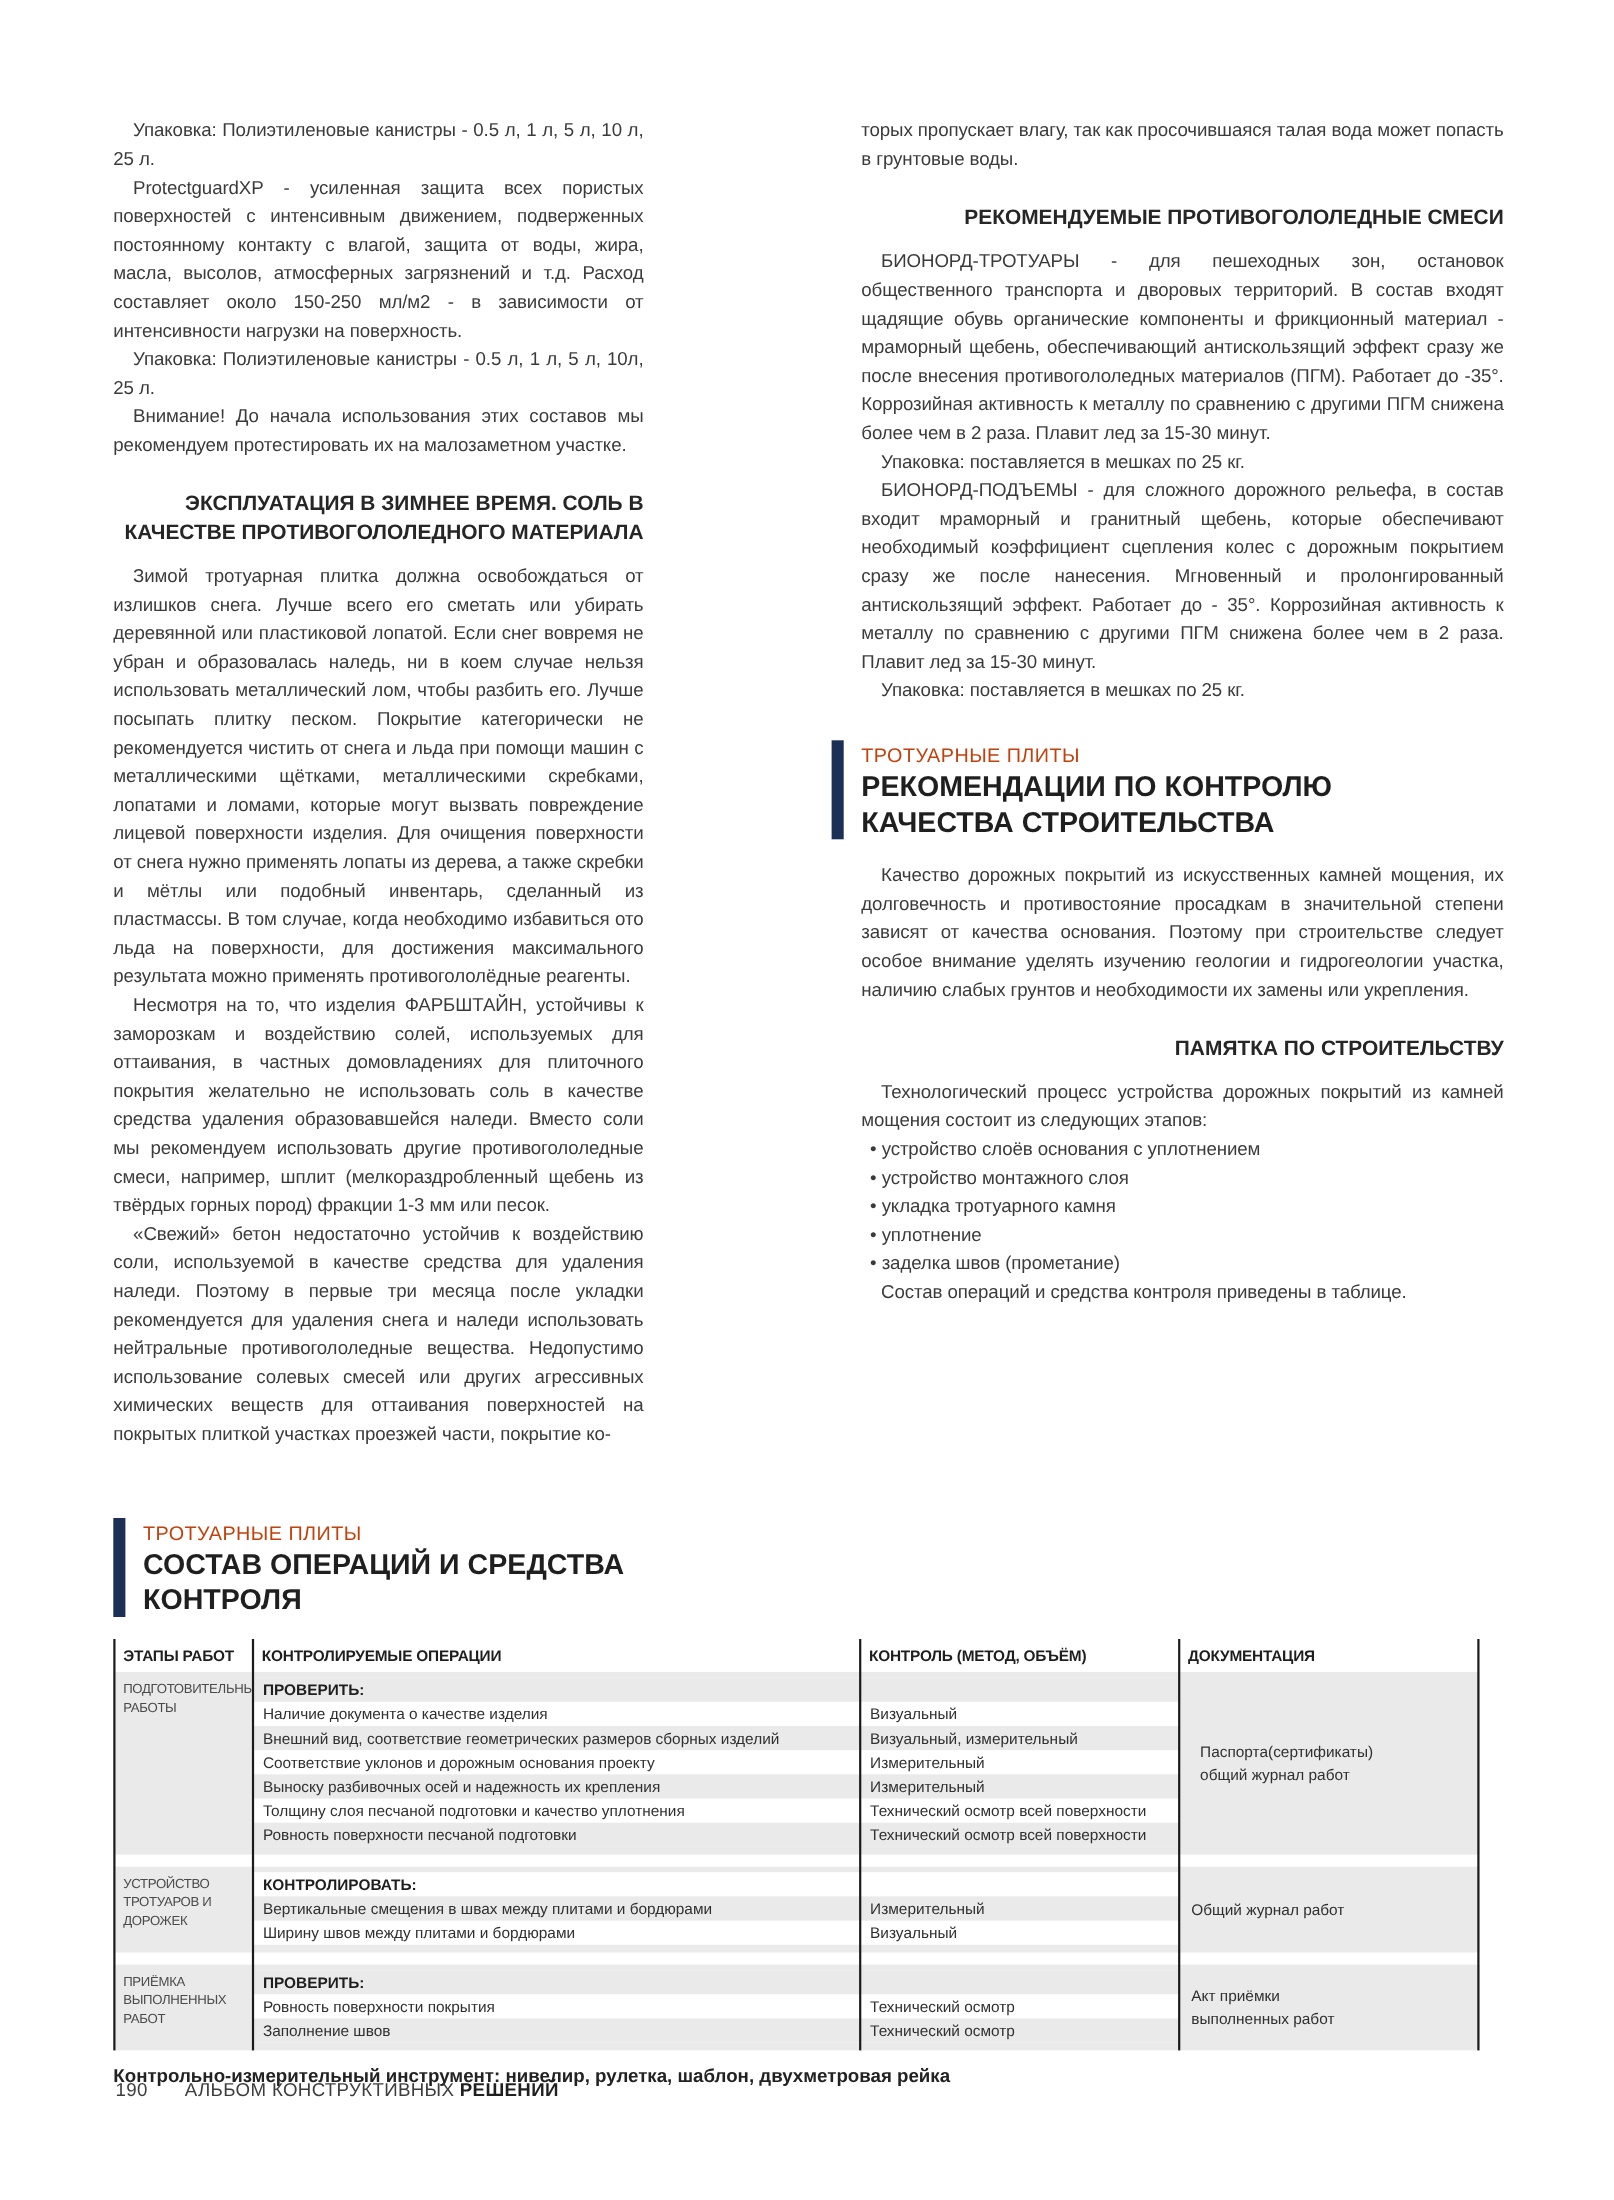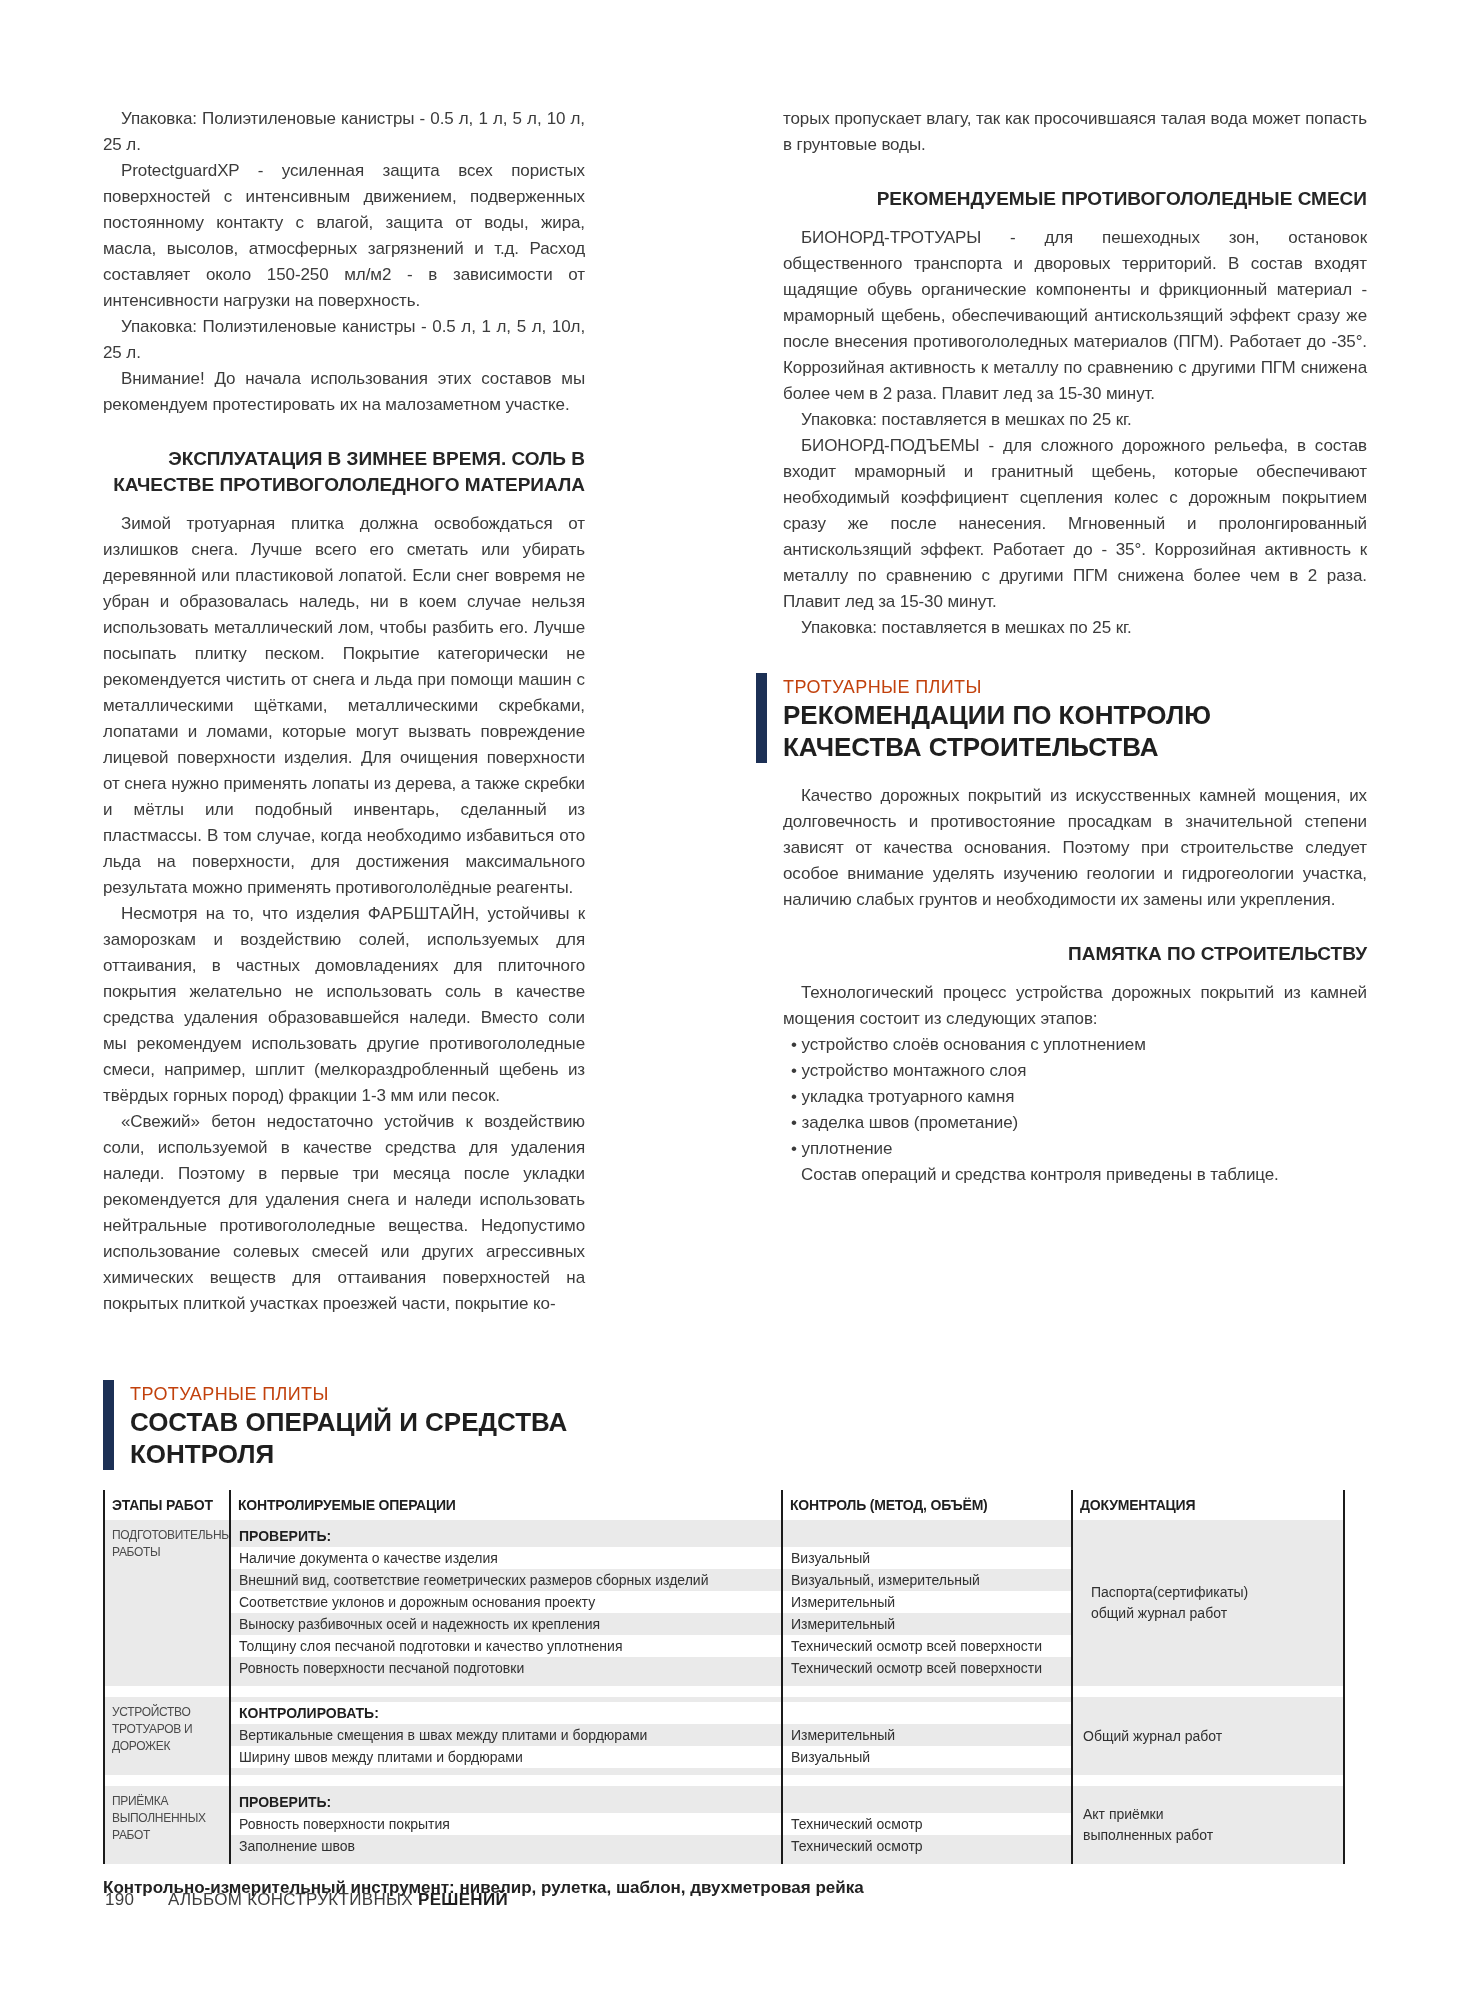--- a/index.html
+++ b/index.html
@@ -92,22 +92,22 @@
       </div>
     </div>
 
     <p class="indent">Качество дорожных покрытий из искусственных камней мощения, их долговечность и противостояние просадкам в значительной степени зависят от качества основания. Поэтому при строительстве следует особое внимание уделять изучению геологии и гидрогеологии участка, наличию слабых грунтов и необходимости их замены или укрепления.</p>
     <h3 class="col-heading">ПАМЯТКА ПО СТРОИТЕЛЬСТВУ</h3>
     <p class="indent">Технологический процесс устройства дорожных покрытий из камней мощения состоит из следующих этапов:</p>
     <div class="bullets">
       <div class="bullet">устройство слоёв основания с уплотнением</div>
       <div class="bullet">устройство монтажного слоя</div>
       <div class="bullet">укладка тротуарного камня</div>
+      <div class="bullet">уплотнение</div>
       <div class="bullet">заделка швов (прометание)</div>
-      <div class="bullet">уплотнение</div>
     </div>
     <p class="indent">Состав операций и средства контроля приведены в таблице.</p>
   </div>
 
   <div class="bottom">
     <div class="section-header">
       <div class="bar"></div>
       <div>
         <div class="eyebrow">ТРОТУАРНЫЕ ПЛИТЫ</div>
         <div class="sec-title">СОСТАВ ОПЕРАЦИЙ И СРЕДСТВА КОНТРОЛЯ</div>

